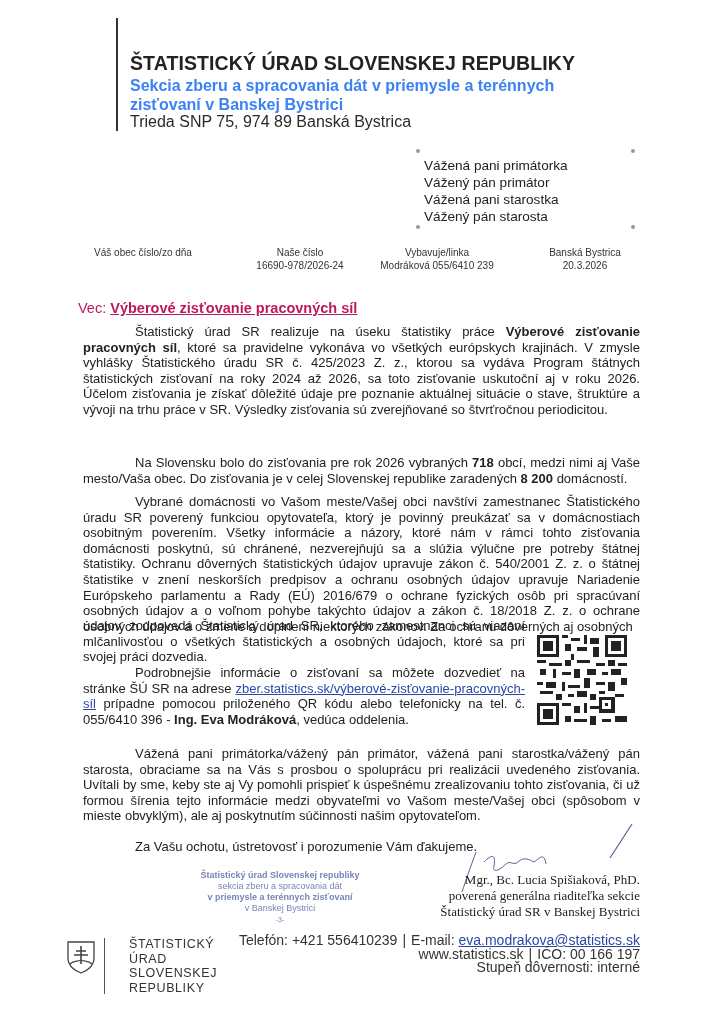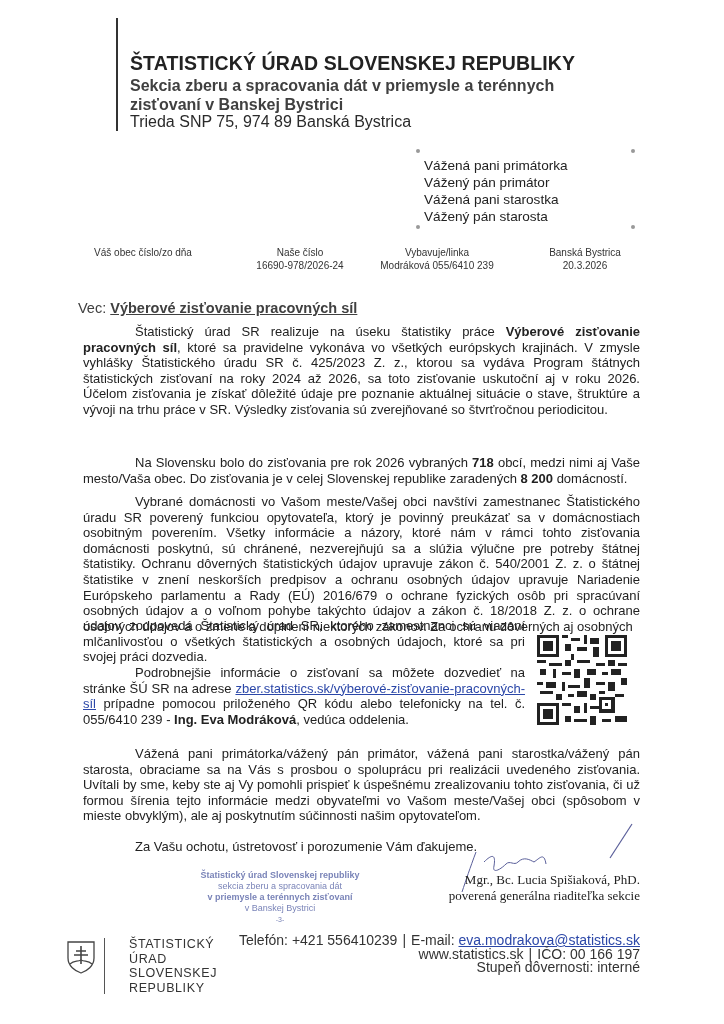--- a/index.html
+++ b/index.html
@@ -3,32 +3,32 @@
 <meta charset="utf-8">
 <style>
   html, body { margin: 0; padding: 0; background: #ffffff; }
   body { width: 724px; height: 1024px; position: relative; overflow: hidden;
          font-family: "Liberation Sans", sans-serif; color: #1e1e1e; }
   .abs { position: absolute; }
 
   
   .header-bar { left: 116px; top: 18px; width: 2px; height: 113px; background: #333; }
   .org-title { left: 130px; top: 52px; font-size: 19.5px; font-weight: bold; letter-spacing: 0.1px; color: #222; white-space: nowrap; }
-  .org-section { left: 130px; top: 76px; font-size: 16px; font-weight: bold; line-height: 19px; color: #404040; width: 480px; }
+  .org-section { left: 130px; top: 76px; font-size: 16px; font-weight: bold; line-height: 19px; color: #3b82f6; width: 480px; }
   .org-address { left: 130px; top: 113px; font-size: 16px; color: #2a2a2a; white-space: nowrap; }
 
   
   .addr-dot { width: 4px; height: 4px; border-radius: 50%; background: #999; }
   .recipients { left: 424px; top: 157px; font-size: 13.6px; line-height: 17px; color: #222; }
 
   
   .ref-col { top: 246px; font-size: 10px; line-height: 13px; text-align: center; color: #333; }
 
   
-  .subject { left: 78px; top: 300px; font-size: 14.5px; color: #404040; white-space: nowrap; }
+  .subject { left: 78px; top: 300px; font-size: 14.5px; color: #be185d; white-space: nowrap; }
   .subject b { text-decoration: underline; }
 
   
   .body-text { left: 83px; width: 557px; font-size: 13px; line-height: 15.6px; text-align: justify; color: #222; }
   .indent { text-indent: 52px; }
   .narrow { width: 442px; }
   .link { color: #2b47a8; text-decoration: underline; }
 
   
   .qr { left: 537px; top: 635px; width: 90px; height: 90px; }
@@ -93,21 +93,21 @@
 </div>
 
 <div class="abs body-text indent" style="top:494px">
   <span>Vybrané domácnosti vo Vašom meste/Vašej obci navštívi zamestnanec Štatistického úradu SR poverený funkciou opytovateľa, ktorý je povinný preukázať sa v domácnostiach osobitným poverením. Všetky informácie a názory, ktoré nám v rámci tohto zisťovania domácnosti poskytnú, sú chránené, nezverejňujú sa a slúžia výlučne pre potreby štátnej štatistiky. Ochranu dôverných štatistických údajov upravuje zákon č. 540/2001 Z. z. o štátnej štatistike v znení neskorších predpisov a ochranu osobných údajov upravuje Nariadenie Európskeho parlamentu a Rady (EÚ) 2016/679 o ochrane fyzických osôb pri spracúvaní osobných údajov a o voľnom pohybe takýchto údajov a zákon č. 18/2018 Z. z. o ochrane osobných údajov a o zmene a doplnení niektorých zákonov. Za ochranu dôverných aj osobných</span>
 </div>
 <div class="abs body-text narrow" style="top:618px">
   <span>údajov zodpovedá Štatistický úrad SR, ktorého zamestnanci sú viazaní mlčanlivosťou o všetkých štatistických a osobných údajoch, ktoré sa pri svojej práci dozvedia.</span>
 </div>
 
 <div class="abs body-text narrow indent" style="top:665px">
-  <span>Podrobnejšie informácie o zisťovaní sa môžete dozvedieť na stránke ŠÚ SR na adrese </span><a class="link">zber.statistics.sk/výberové-zisťovanie-pracovných-síl</a><span> prípadne pomocou priloženého QR kódu alebo telefonicky na tel. č. 055/6410 239 - </span><b>Ing. Eva Modráková</b><span>, vedúca oddelenia.</span>
+  <span>Podrobnejšie informácie o zisťovaní sa môžete dozvedieť na stránke ŠÚ SR na adrese </span><a class="link">zber.statistics.sk/výberové-zisťovanie-pracovných-síl</a><span> prípadne pomocou priloženého QR kódu alebo telefonicky na tel. č. 055/6410 396 - </span><b>Ing. Eva Modráková</b><span>, vedúca oddelenia.</span>
 </div>
 
 <svg class="abs qr" viewBox="0 0 29 29" shape-rendering="crispEdges">
   <rect x="0" y="0" width="29" height="29" fill="#fff"></rect>
   <g fill="#222">
     <path d="M0 0h7v7h-7zM1 1v5h5v-5zM2 2h3v3h-3z" fill-rule="evenodd"></path>
     <path d="M22 0h7v7h-7zM23 1v5h5v-5zM24 2h3v3h-3z" fill-rule="evenodd"></path>
     <path d="M0 22h7v7h-7zM1 23v5h5v-5zM2 24h3v3h-3z" fill-rule="evenodd"></path>
     <rect x="8" y="0" width="2" height="1"></rect>
       <rect x="11" y="1" width="3" height="1"></rect>
@@ -176,20 +176,21 @@
   <div style="font-weight:bold">Štatistický úrad Slovenskej republiky</div>
   <div>sekcia zberu a spracovania dát</div>
   <div style="font-weight:bold">v priemysle a terénnych zisťovaní</div>
   <div>v Banskej Bystrici</div>
   <div style="font-size:7px">-3-</div>
 </div>
 
 <div class="abs signer">
   <div>Mgr., Bc. Lucia Spišiaková, PhD.</div>
   <div>poverená generálna riaditeľka sekcie</div>
+  <div>Štatistický úrad SR v Banskej Bystrici</div>
 </div>
 
 <svg class="abs logo-emblem" viewBox="0 0 30 34">
   <path d="M2 2 H28 V18 C28 26 21 31 15 33 C9 31 2 26 2 18 Z" fill="none" stroke="#444" stroke-width="1.3"></path>
   <path d="M15 6 V24 M10 11 H20 M8 15 H22" stroke="#444" stroke-width="1.6" fill="none"></path>
   <path d="M4 24 C8 20 11 22 15 20 C19 22 22 20 26 24" stroke="#444" stroke-width="1.1" fill="none"></path>
 </svg>
 <div class="abs logo-bar"></div>
 <div class="abs logo-text">
   <div>ŠTATISTICKÝ</div>

